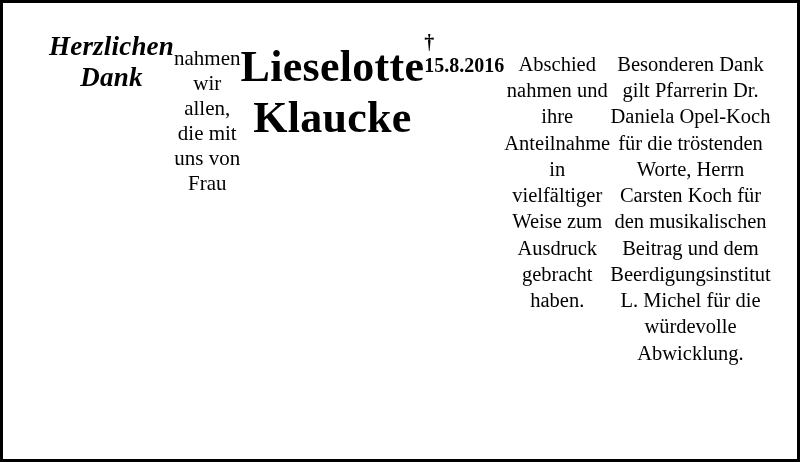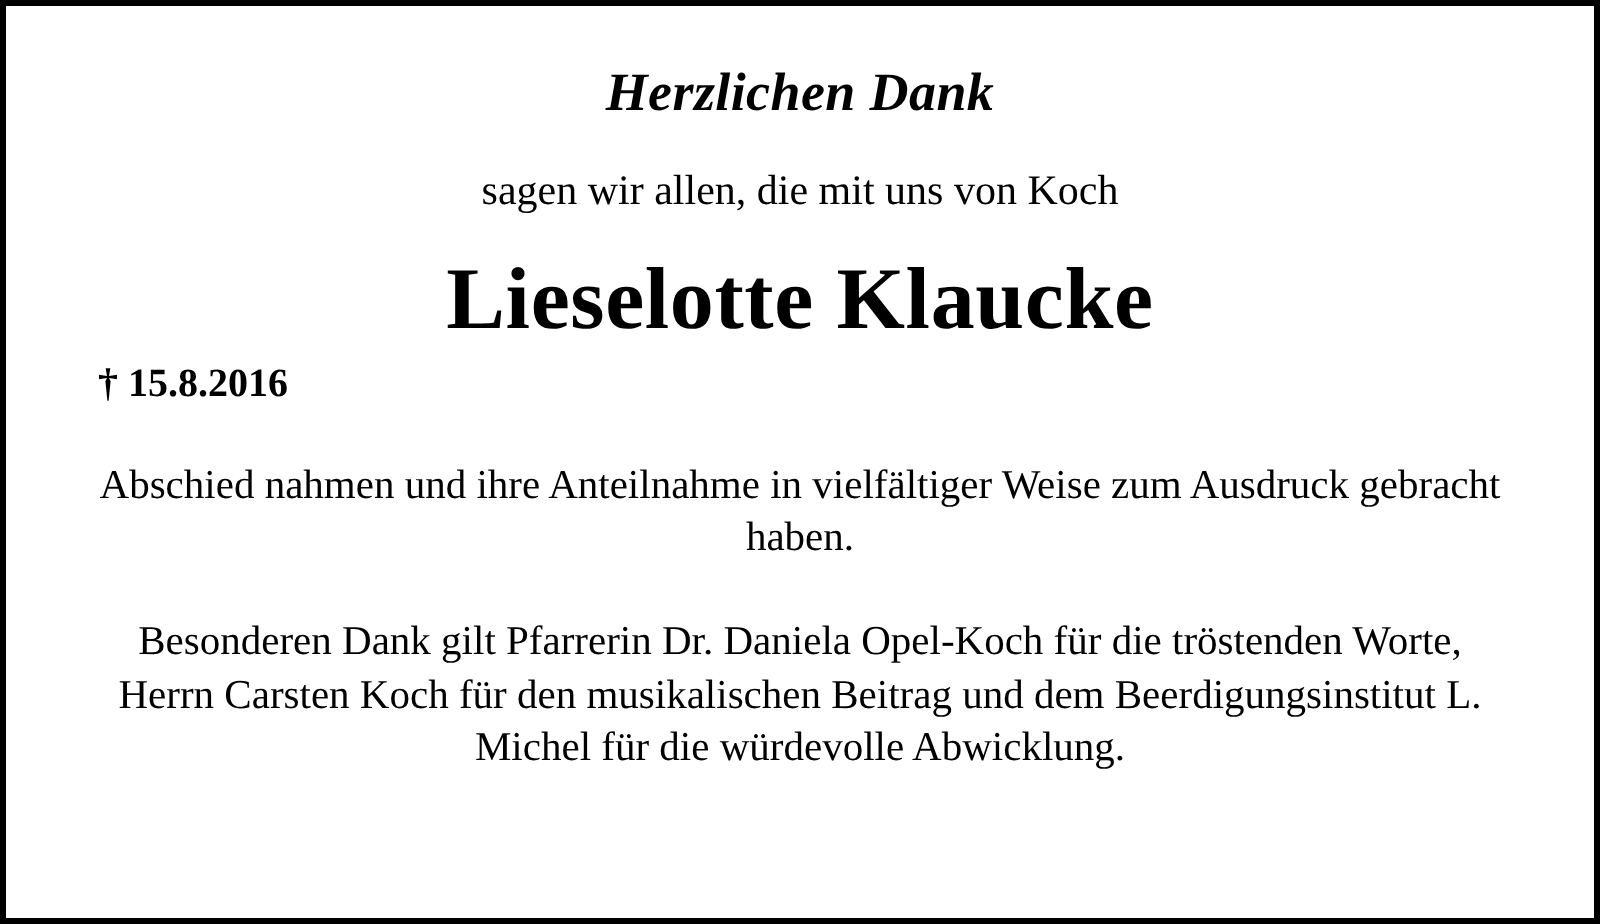--- a/index.html
+++ b/index.html
@@ -14,21 +14,20 @@
     color: #000000;
     overflow: hidden;
   }
   .notice {
     box-sizing: border-box;
     width: 800px;
     height: 462px;
     border: 3px solid #000000;
     padding: 22px 46px 18px 46px;
     display: flex;
-    flex-direction: column;
   }
   .heading {
     text-align: center;
     font-weight: bold;
     font-style: italic;
     font-size: 27px;
     letter-spacing: 0.2px;
     margin-top: 6px;
   }
   .subheading {
@@ -63,19 +62,19 @@
     line-height: 1.28;
     margin-top: 20px;
     padding-left: 100px;
   }
 </style>
 </head>
 <body>
 
 <div class="notice">
   <div class="heading">Herzlichen Dank</div>
-  <div class="subheading">sagen wir allen, die mit uns von Koch</div>
+  <div class="subheading">nahmen wir allen, die mit uns von Frau</div>
   <div class="name">Lieselotte Klaucke</div>
   <div class="date">† 15.8.2016</div>
   <div class="body-text">Abschied nahmen und ihre Anteilnahme in vielfältiger Weise zum Ausdruck gebracht haben.</div>
   <div class="body-text second">Besonderen Dank gilt Pfarrerin Dr. Daniela Opel-Koch für die tröstenden Worte, Herrn Carsten Koch für den musikalischen Beitrag und dem Beerdigungsinstitut L. Michel für die würdevolle Abwicklung.</div>
 
 </div>
 
 </body></html>

